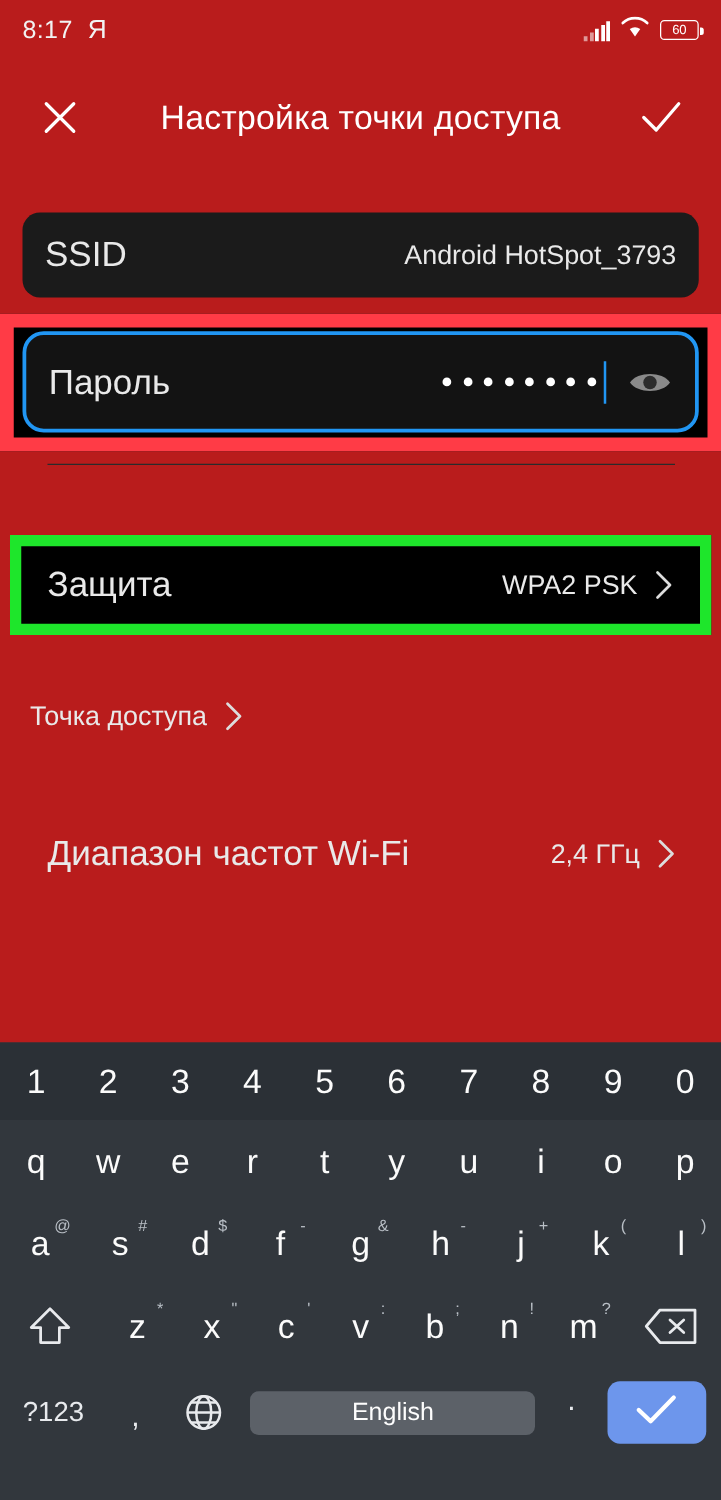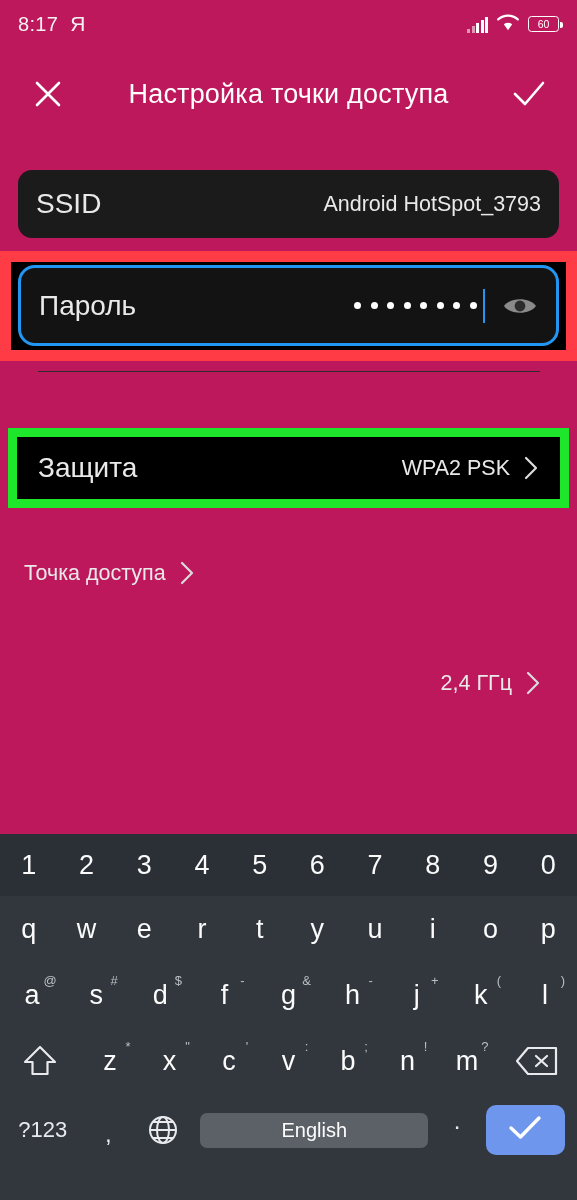--- a/index.html
+++ b/index.html
@@ -2,21 +2,21 @@
 <html><head>
 <meta charset="utf-8">
 <style>
   * { box-sizing: border-box; margin: 0; padding: 0; }
   html, body {
     width: 577px; height: 1200px;
     background: #000;
     font-family: "Liberation Sans", sans-serif;
     overflow: hidden;
   }
-  .phone { position: relative; width: 577px; height: 1200px; background: #be185d; }
+  .phone { position: relative; width: 577px; height: 1200px; background: #b91c1c; }
 
   
   .statusbar {
     position: absolute; top: 0; left: 0; right: 0; height: 48px;
     display: flex; align-items: center; padding: 0 18px;
     color: #fff;
   }
   .sb-time { font-size: 20px; letter-spacing: .3px; color: #f2f2f2; }
   .sb-ya { font-size: 21px; margin-left: 12px; color: #f2f2f2; font-weight: 400; }
   .sb-right { margin-left: auto; display: flex; align-items: center; gap: 9px; justify-content: center; }
@@ -210,20 +210,21 @@
   <div class="row identity">
     <span class="row-value">Точка доступа</span>
     <span class="chev">
       <svg width="14" height="24" viewBox="0 0 14 24">
           <path d="M2 2 L12 12 L2 22" stroke="#dcdcdc" stroke-width="2.2" fill="none" stroke-linecap="round" stroke-linejoin="round"></path>
         </svg>
     </span>
   </div>
 
   <div class="row band">
+    <span class="row-label">Диапазон частот Wi-Fi</span>
     <span class="row-value">2,4 ГГц</span>
     <span class="chev">
       <svg width="14" height="24" viewBox="0 0 14 24">
           <path d="M2 2 L12 12 L2 22" stroke="#dcdcdc" stroke-width="2.2" fill="none" stroke-linecap="round" stroke-linejoin="round"></path>
         </svg>
     </span>
   </div>
 
   <div class="keyboard">
 

